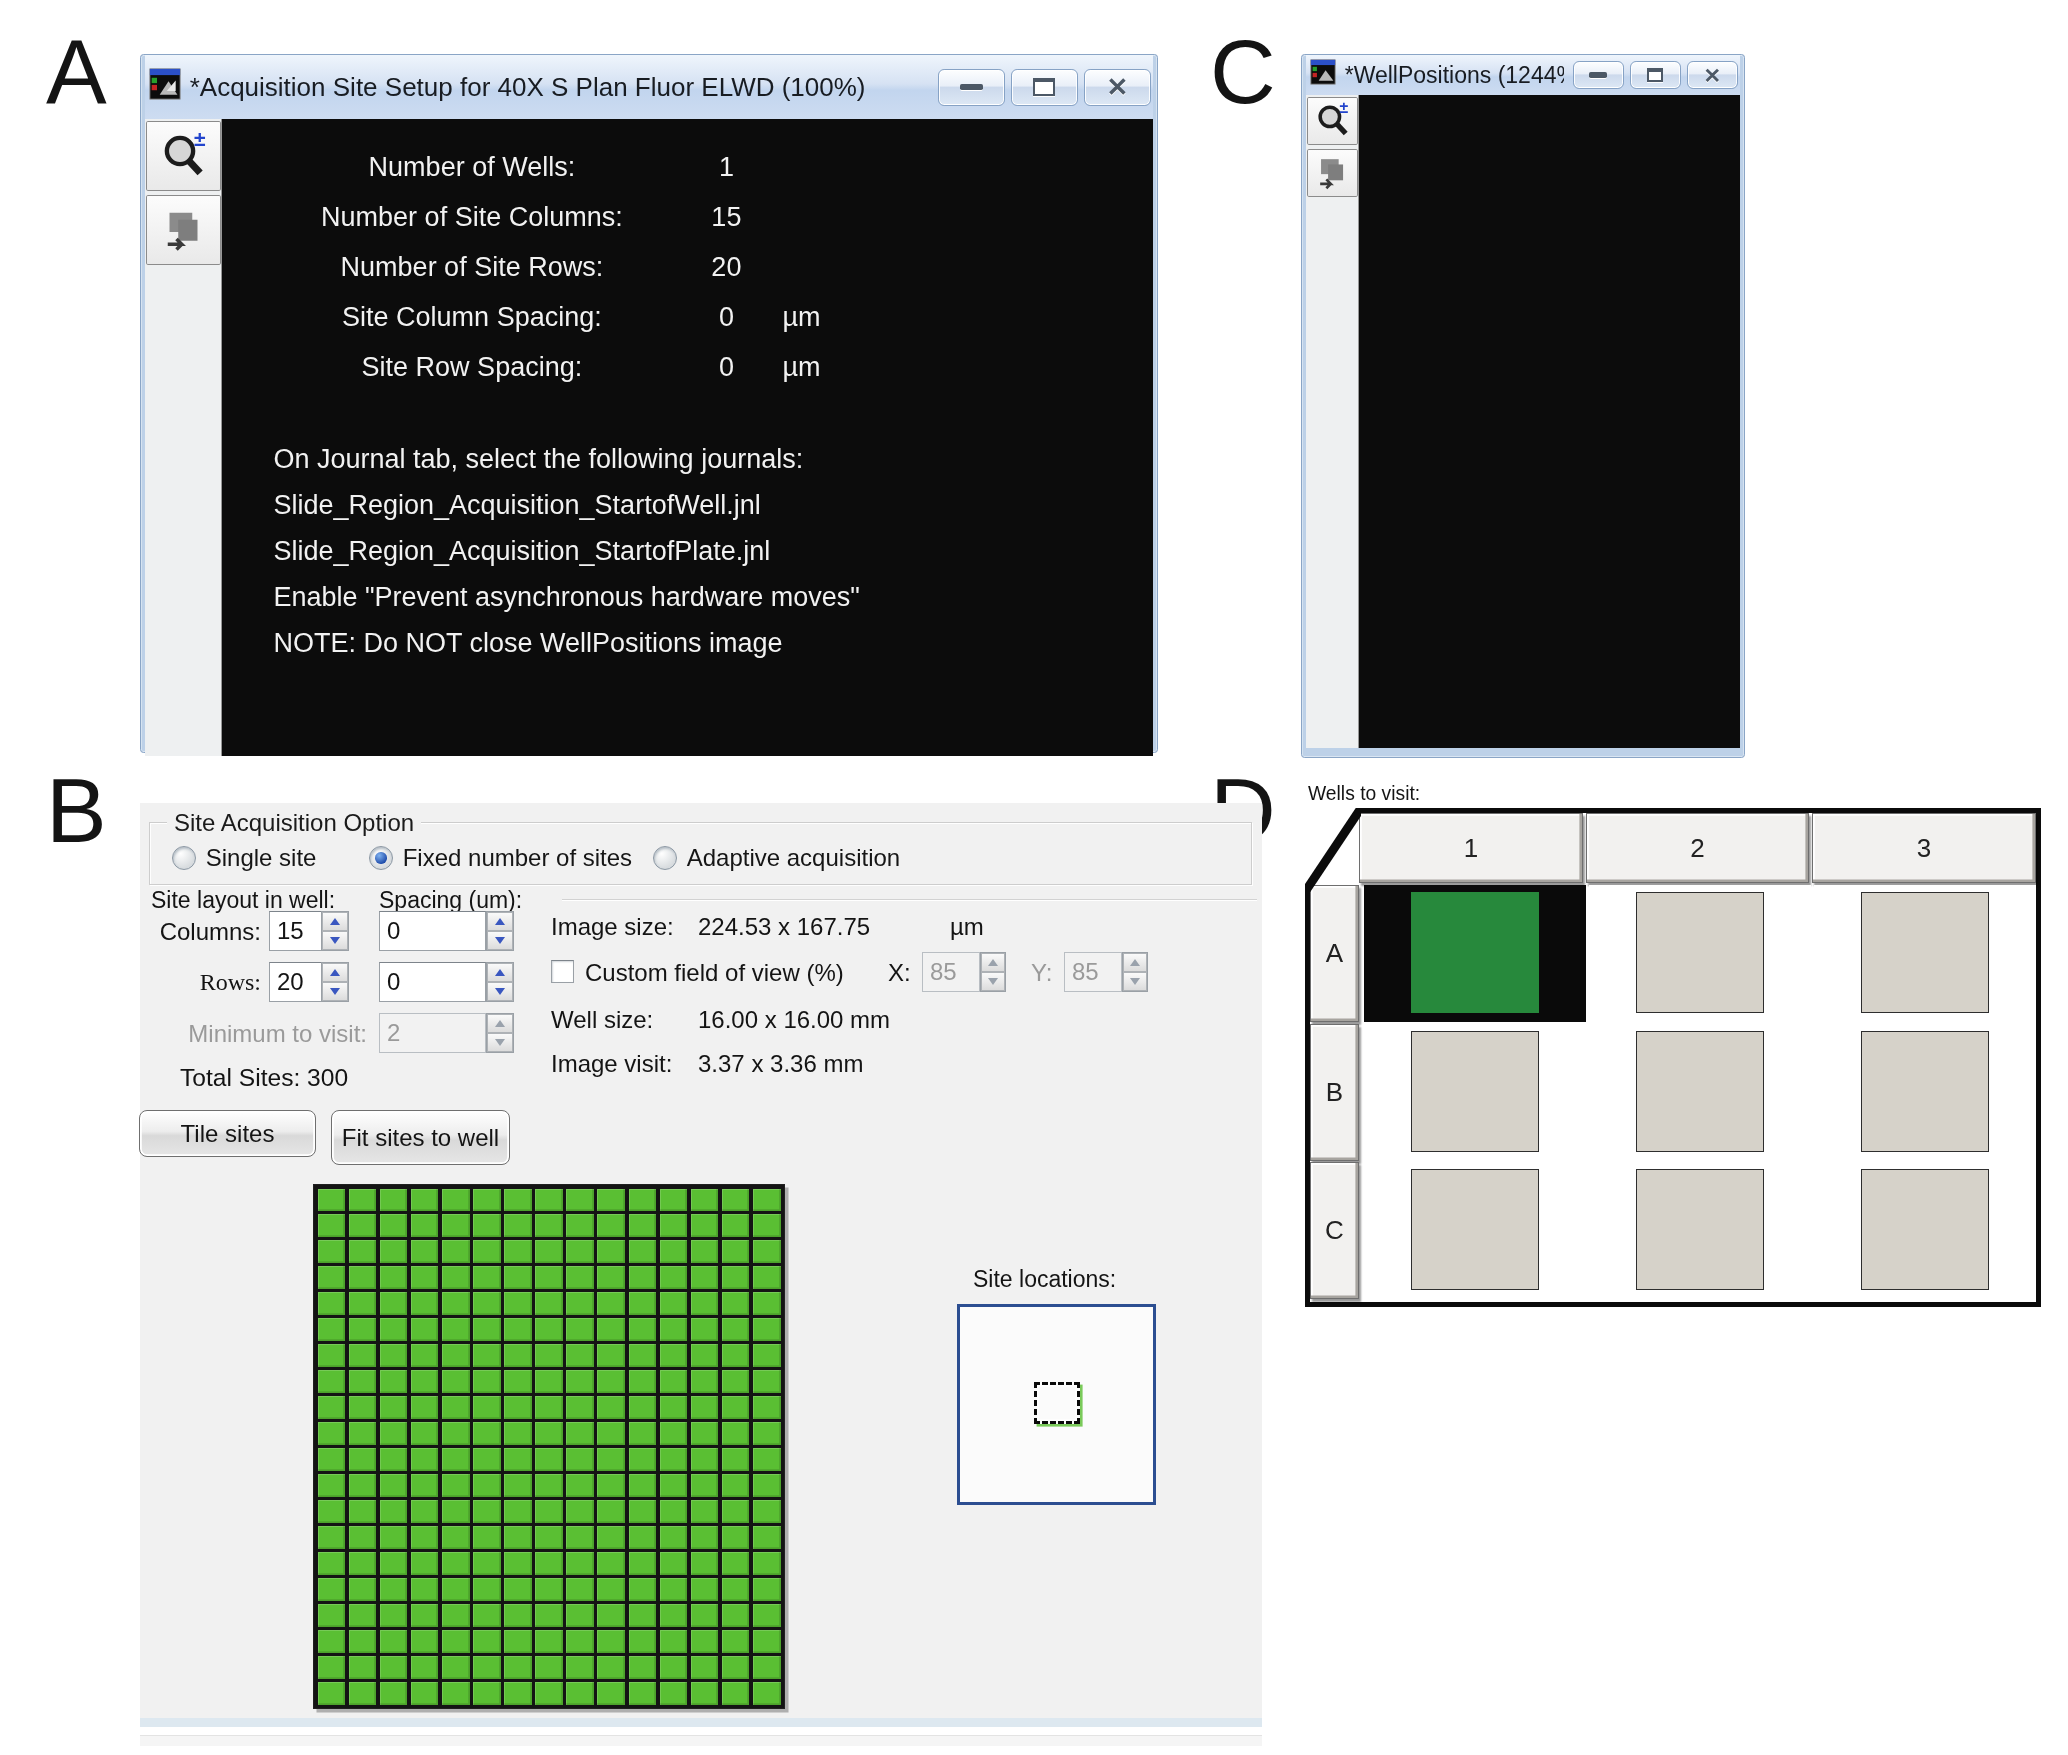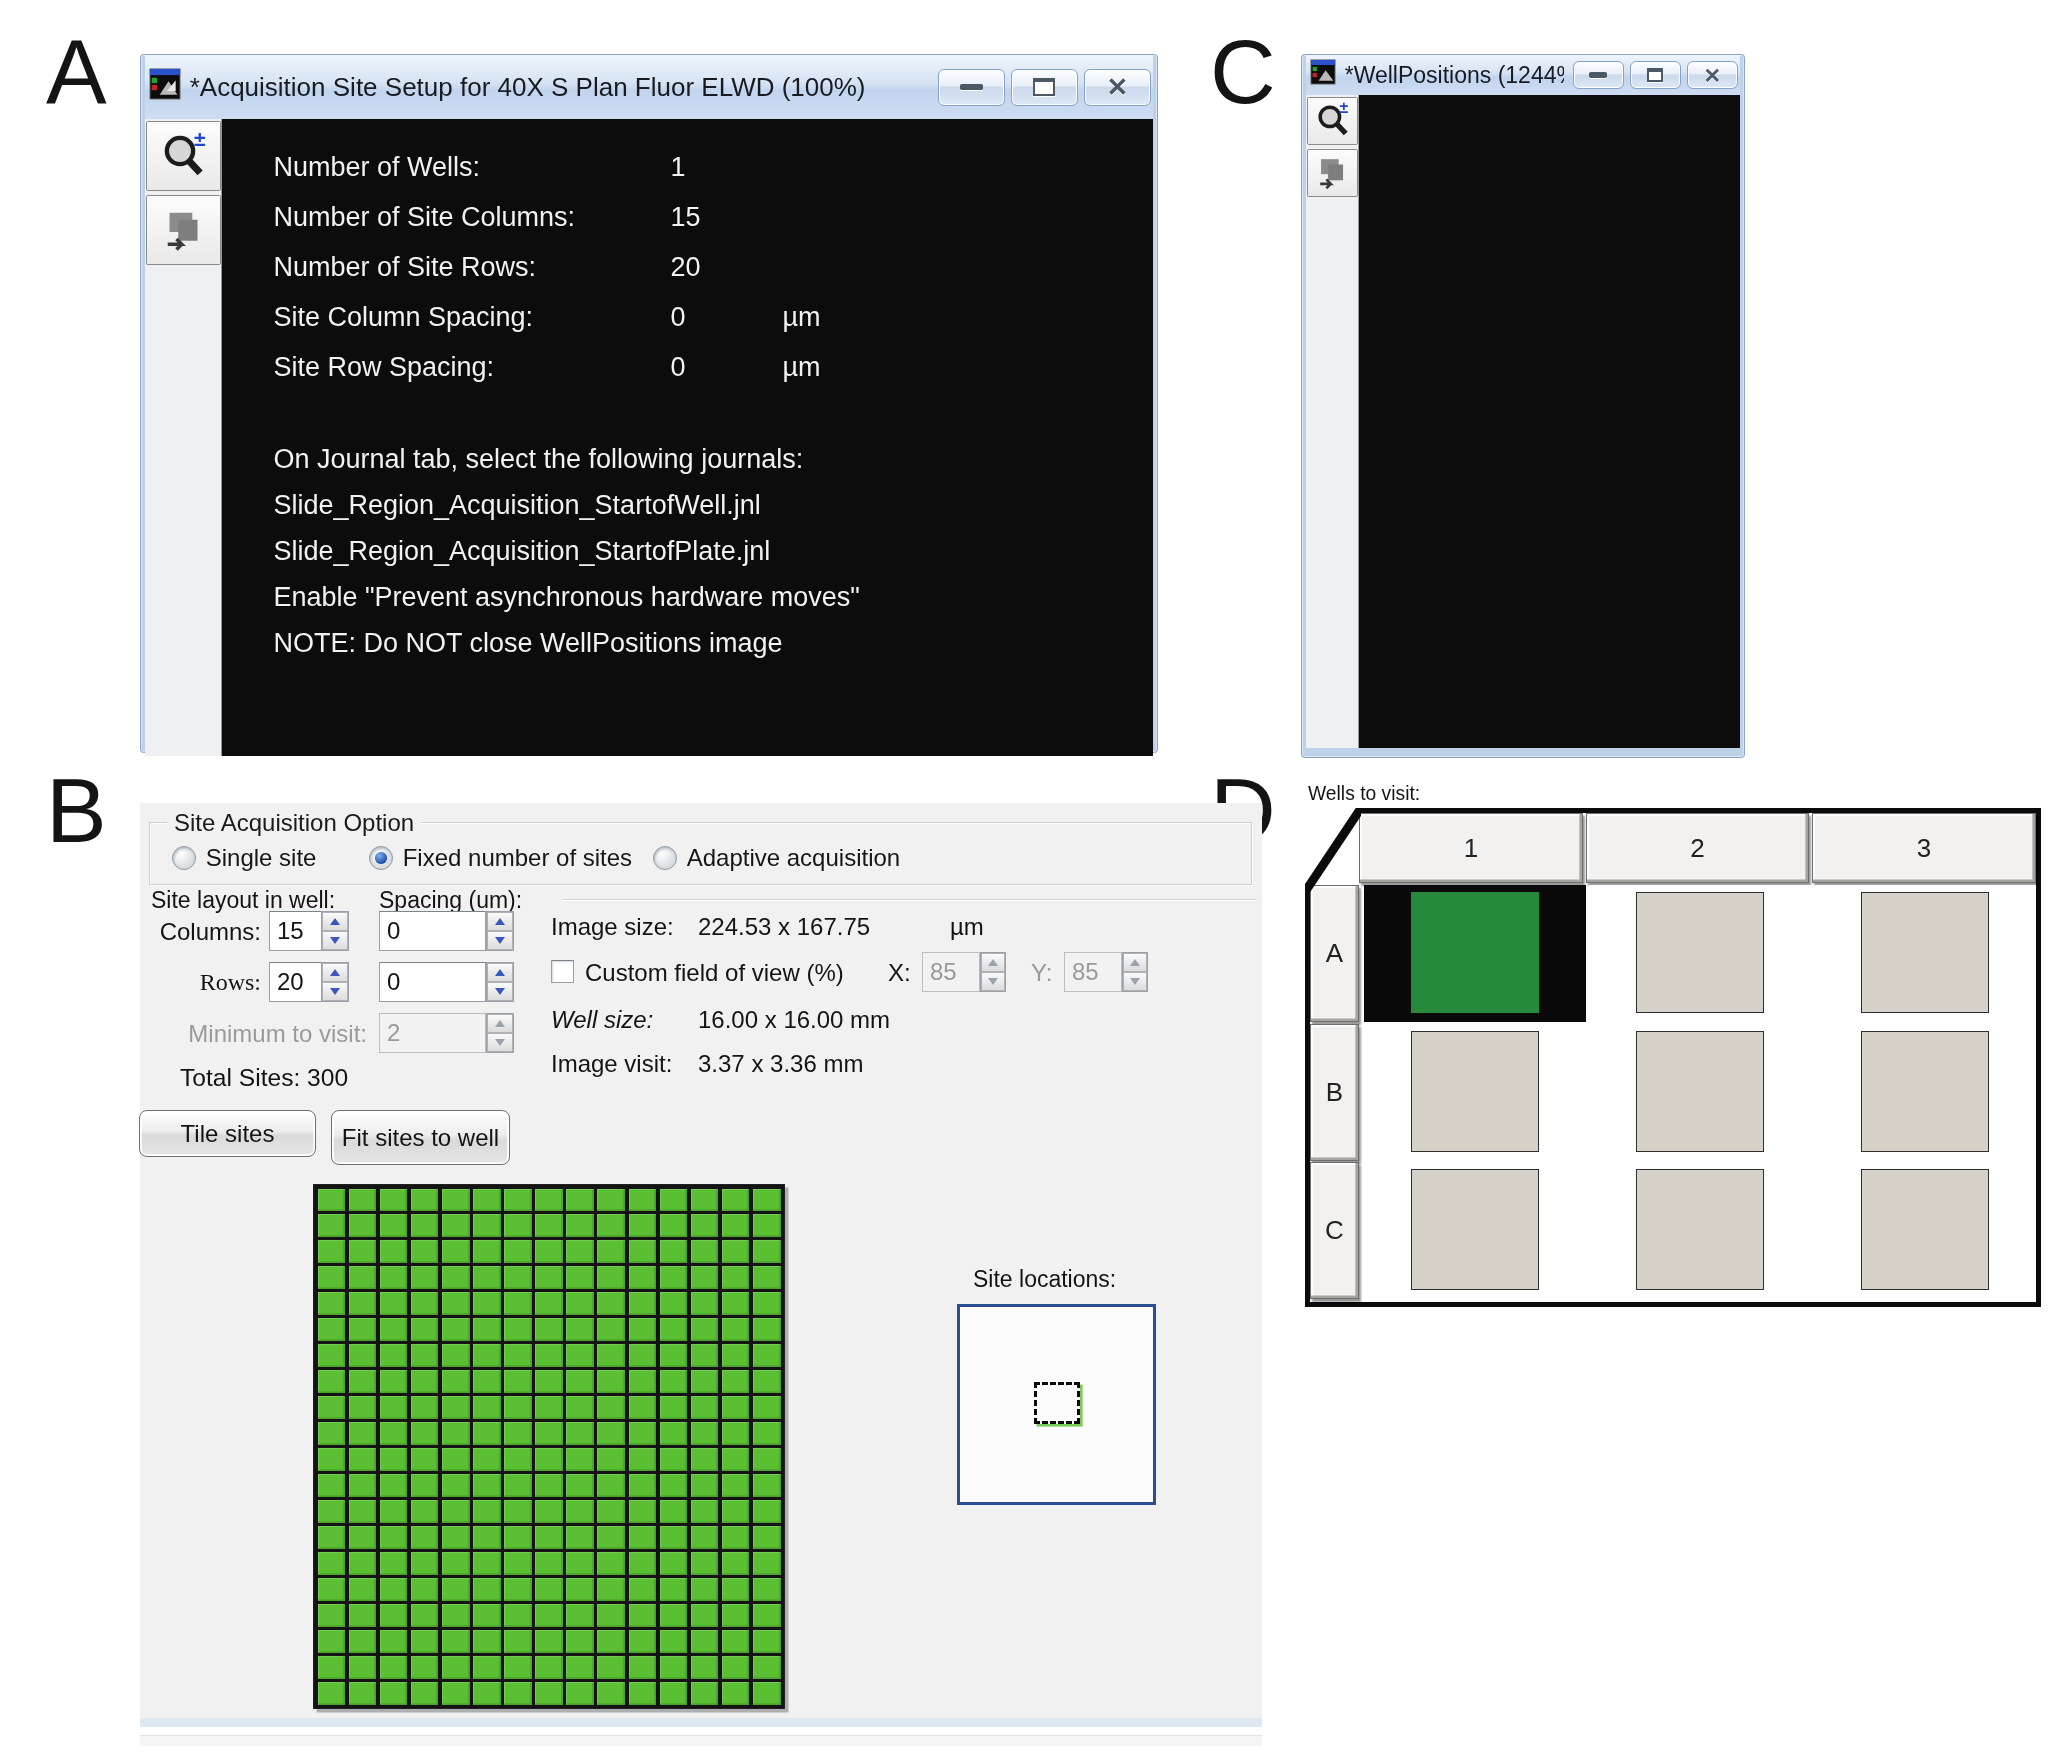--- a/index.html
+++ b/index.html
@@ -32,21 +32,21 @@
   .winbody{display:flex;background:#0c0c0c;}
   .toolbar{background:#eef0f1;border-right:0.9px solid #979797;display:flex;flex-direction:column;gap:4.4px;padding-top:1.8px;box-sizing:border-box;}
   .win-a .toolbar{width:77px;}
   .win-c .toolbar{width:53px;}
   .tool-btn{background:linear-gradient(#fcfcfc,#e9e9e9);border:0.9px solid #8b8b8b;border-radius:1.8px;
             display:flex;align-items:center;justify-content:center;margin:0 0.9px;}
   .win-a .tool-btn{height:68px;}
   .win-c .tool-btn{height:46px;}
   .canvas{flex:1;background:#0c0c0c;color:#f2f2f2;font-size:27px;box-sizing:border-box;}
   .win-a .canvas{padding:33px 8.8px 0 51px;}
-  .info-row{display:flex;height:50px;align-items:flex-start;}
+  .info-row{display:flex;height:50px;align-items:flex-start;text-align:center;}
   .i-label{width:397px;}
   .i-val{width:112px;}
   .notes{margin-top:42px;}
   .note-line{height:46px;}
 
   
   .panelb-bg{left:140px;top:803px;width:1122px;height:915px;background:#f1f1f1;}
   .strip1{left:140px;top:1718px;width:1122px;height:8.8px;background:#dde8f0;border-bottom:1.8px solid #fff;}
   .strip2{left:140px;top:1735px;width:1122px;height:9.7px;background:#f5f5f5;border-top:0.9px solid #e3e3e3;}
   .groupbox{left:149px;top:822px;width:1101px;height:61px;border:0.9px solid #cdcdcd;
@@ -312,21 +312,21 @@
       <span class="sp up"></span>
       <span class="sp dn"></span>
     </span>
   <div class="form-label dim" style="left:1031px;top:959px;">Y:</div>
   <input class="edit dim" style="left: 1064px; top: 952px; width: 58px;" readonly="" value="85">
   <span class="spin dim" style="left:1122px;top:952px;width:26px;">
       <span class="sp up"></span>
       <span class="sp dn"></span>
     </span>
 
-  <div class="form-label" style="left:551px;top:1006px;font-style:italic;">Well size:</div>
+  <div class="form-label" style="left:551px;top:1006px;">Well size:</div>
   <div class="form-label" style="left:698px;top:1006px;">16.00 x 16.00 mm</div>
   <div class="form-label" style="left:551px;top:1050px;">Image visit:</div>
   <div class="form-label" style="left:698px;top:1050px;">3.37 x 3.36 mm</div>
 
   <div class="form-label" style="left:180px;top:1064px;font-size:24.6px;">Total Sites: 300</div>
 
   <button class="btn93" style="left:139px;top:1110px;width:177px;height:47px;">Tile sites</button>
   <button class="btn93" style="left:331px;top:1110px;width:179px;height:55px;">Fit sites to well</button>
 
   <div class="abs site-grid">

